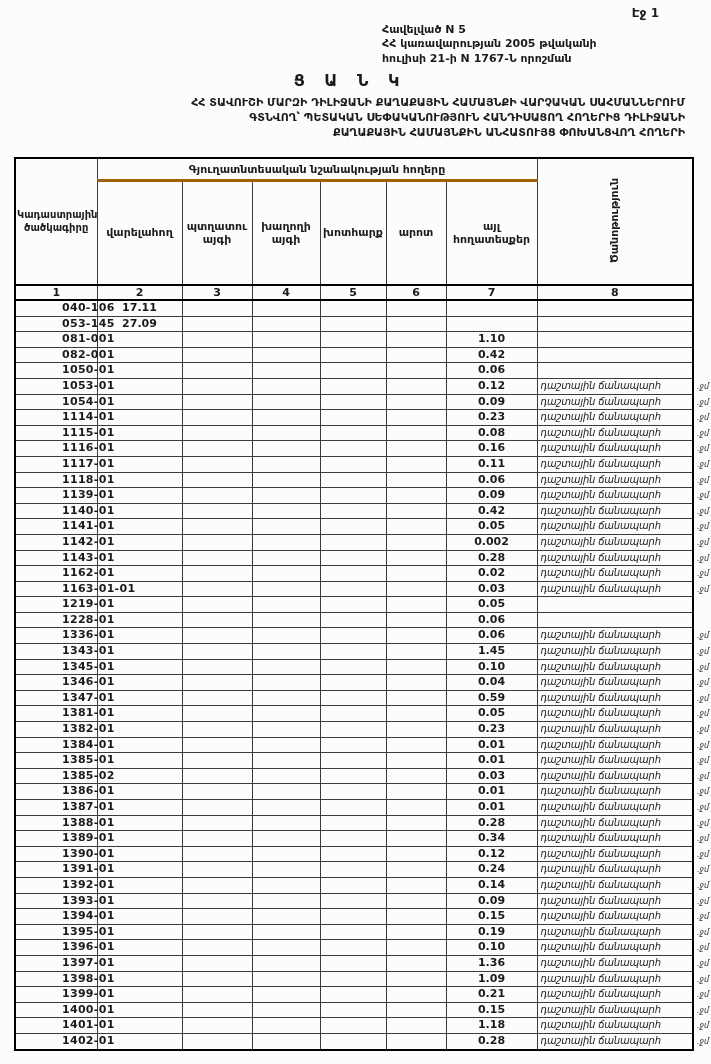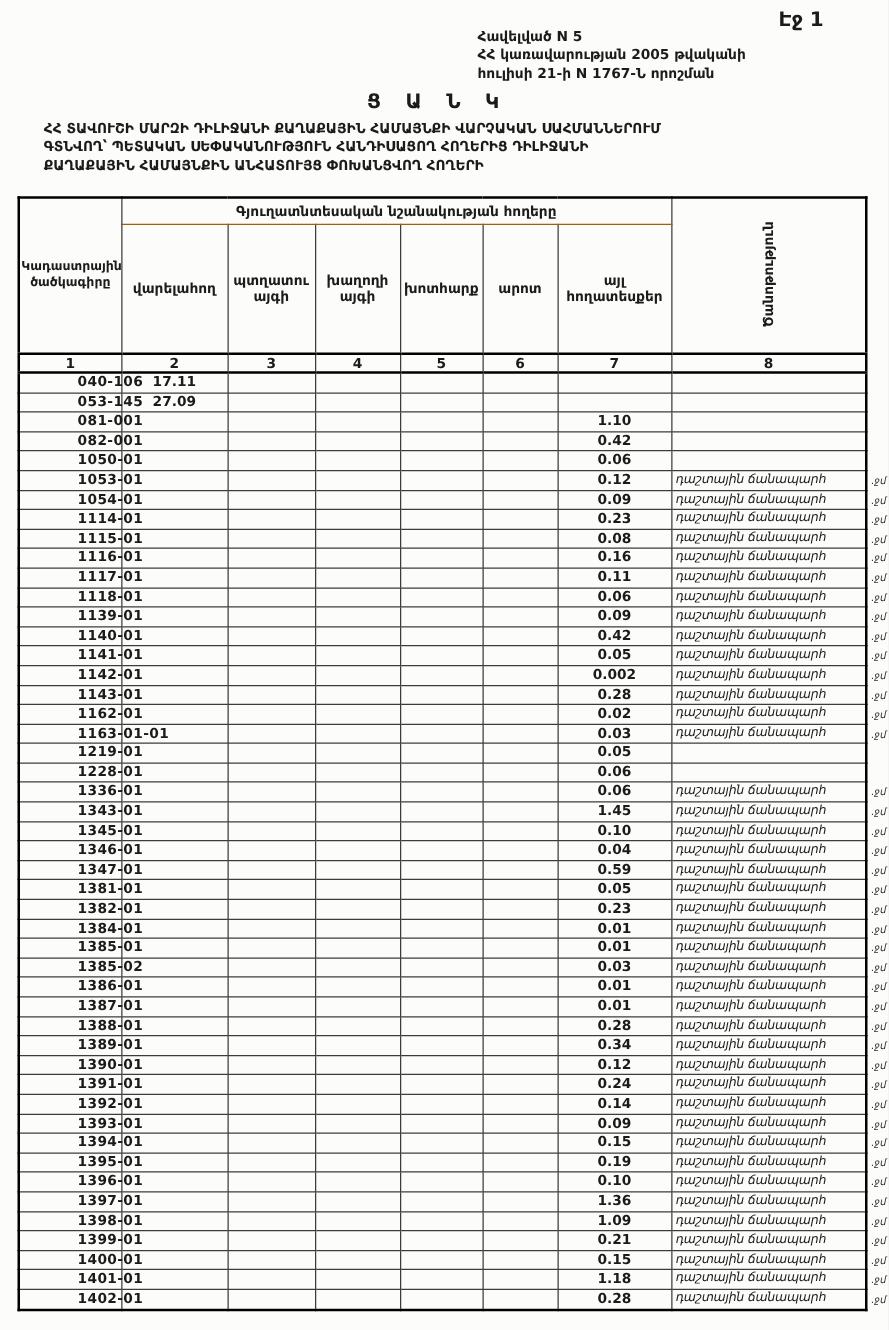--- a/index.html
+++ b/index.html
@@ -7,49 +7,49 @@
     position:relative;
     width:711px;height:1064px;
     margin:0 auto;
     background:#fcfcfa;
     font-family:"DejaVu Sans",sans-serif;
     color:#1b1b1b;
     overflow:hidden;
   }
   .page-number{
     position:absolute;top:6px;right:52px;
-    font-size:16px;font-weight:bold;
+    font-size:12px;font-weight:bold;
   }
   .annex{
     position:absolute;top:23px;left:382px;width:322px;
     text-align:left;font-size:11px;font-weight:bold;line-height:1.3;
   }
   .doc-title{
     position:absolute;top:71px;left:30px;width:640px;
     text-align:center;font-size:16px;font-weight:bold;letter-spacing:7px;
   }
   .doc-subtitle{
     position:absolute;top:96px;left:35px;width:650px;
-    text-align:left;font-size:11px;font-weight:bold;line-height:1.35;
+    text-align:right;font-size:11px;font-weight:bold;line-height:1.35;
   }
   .tbl-wrap{position:absolute;top:157px;left:14px;}
   table{
     border-collapse:collapse;table-layout:fixed;width:678px;
     font-size:11px;
   }
   table, .tbl-outer{border:2px solid #000;}
   th,td{
     border:1px solid #3c3c3c;
     padding:0 1px;
     overflow:visible;
     text-align:center;
     vertical-align:middle;
   }
   thead th{font-weight:bold;}
-  th.group-h{height:20px;font-size:11px;border-bottom:1px solid #a16207;}
+  th.group-h{height:20px;font-size:11px;border-bottom:3px solid #a16207;}
   th.sub-h{height:102px;font-size:11px;line-height:1.2;}
   th.code-h{font-size:10px;line-height:1.25;}
   th.note-h span{
     writing-mode:vertical-rl;
     transform:rotate(180deg);
     display:inline-block;
     font-size:11px;white-space:nowrap;
   }
   tr.nums td{
     height:13px;font-weight:bold;font-size:11px;

